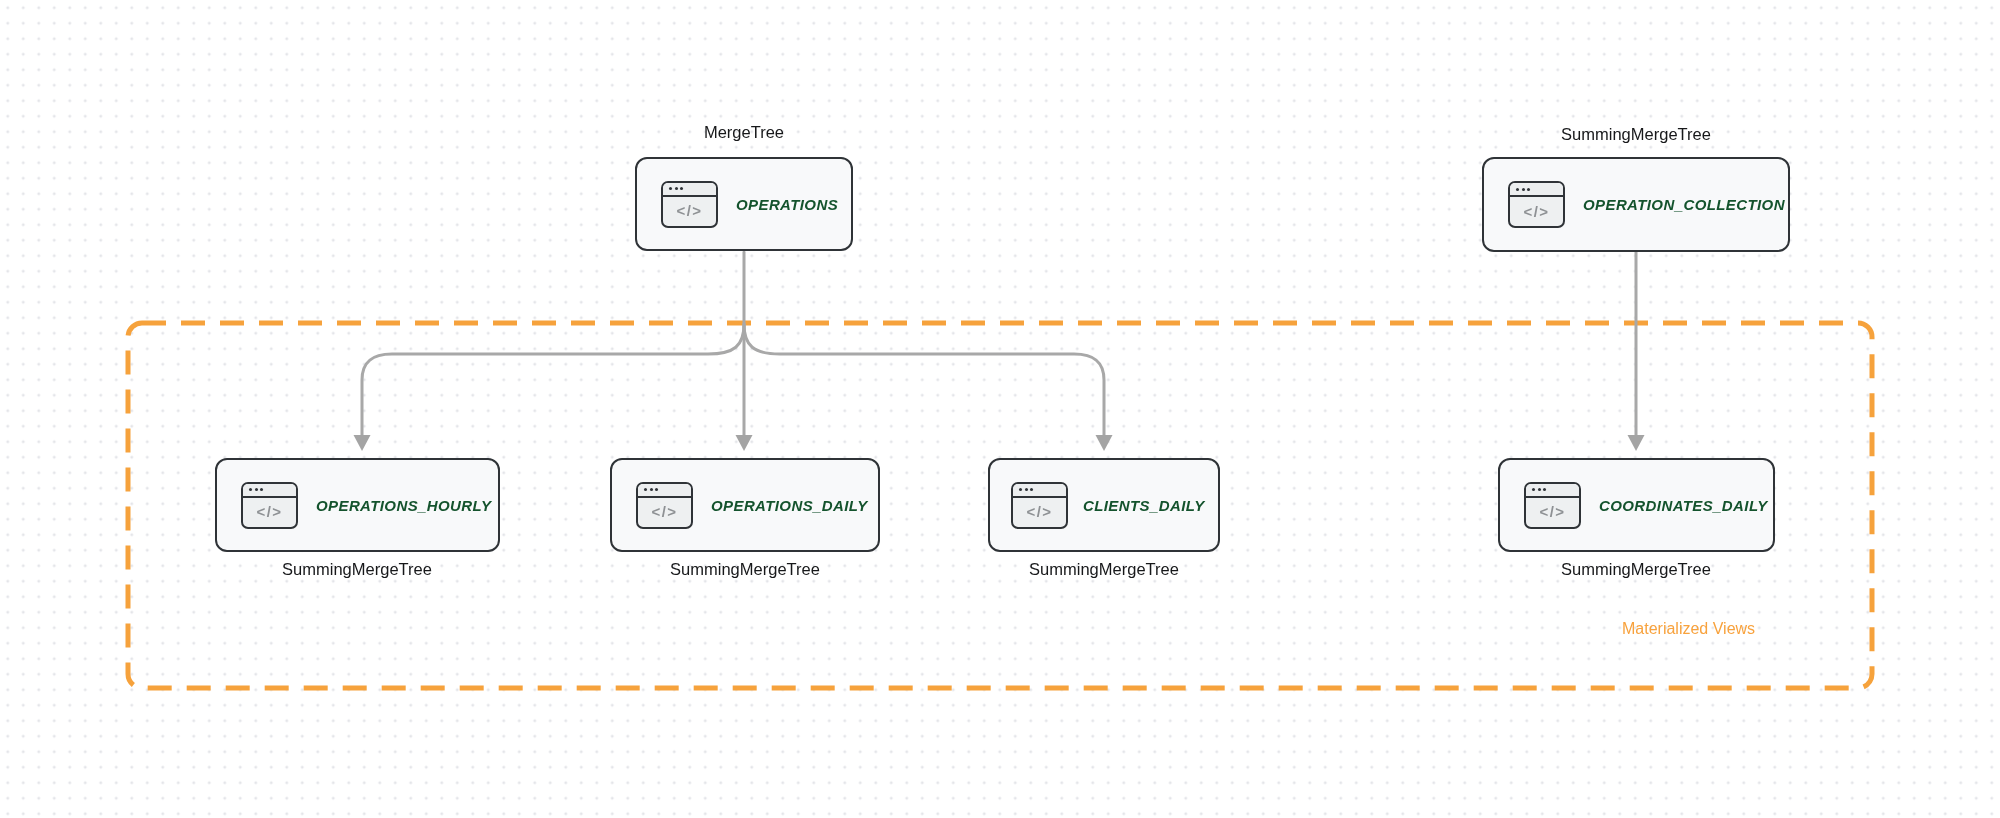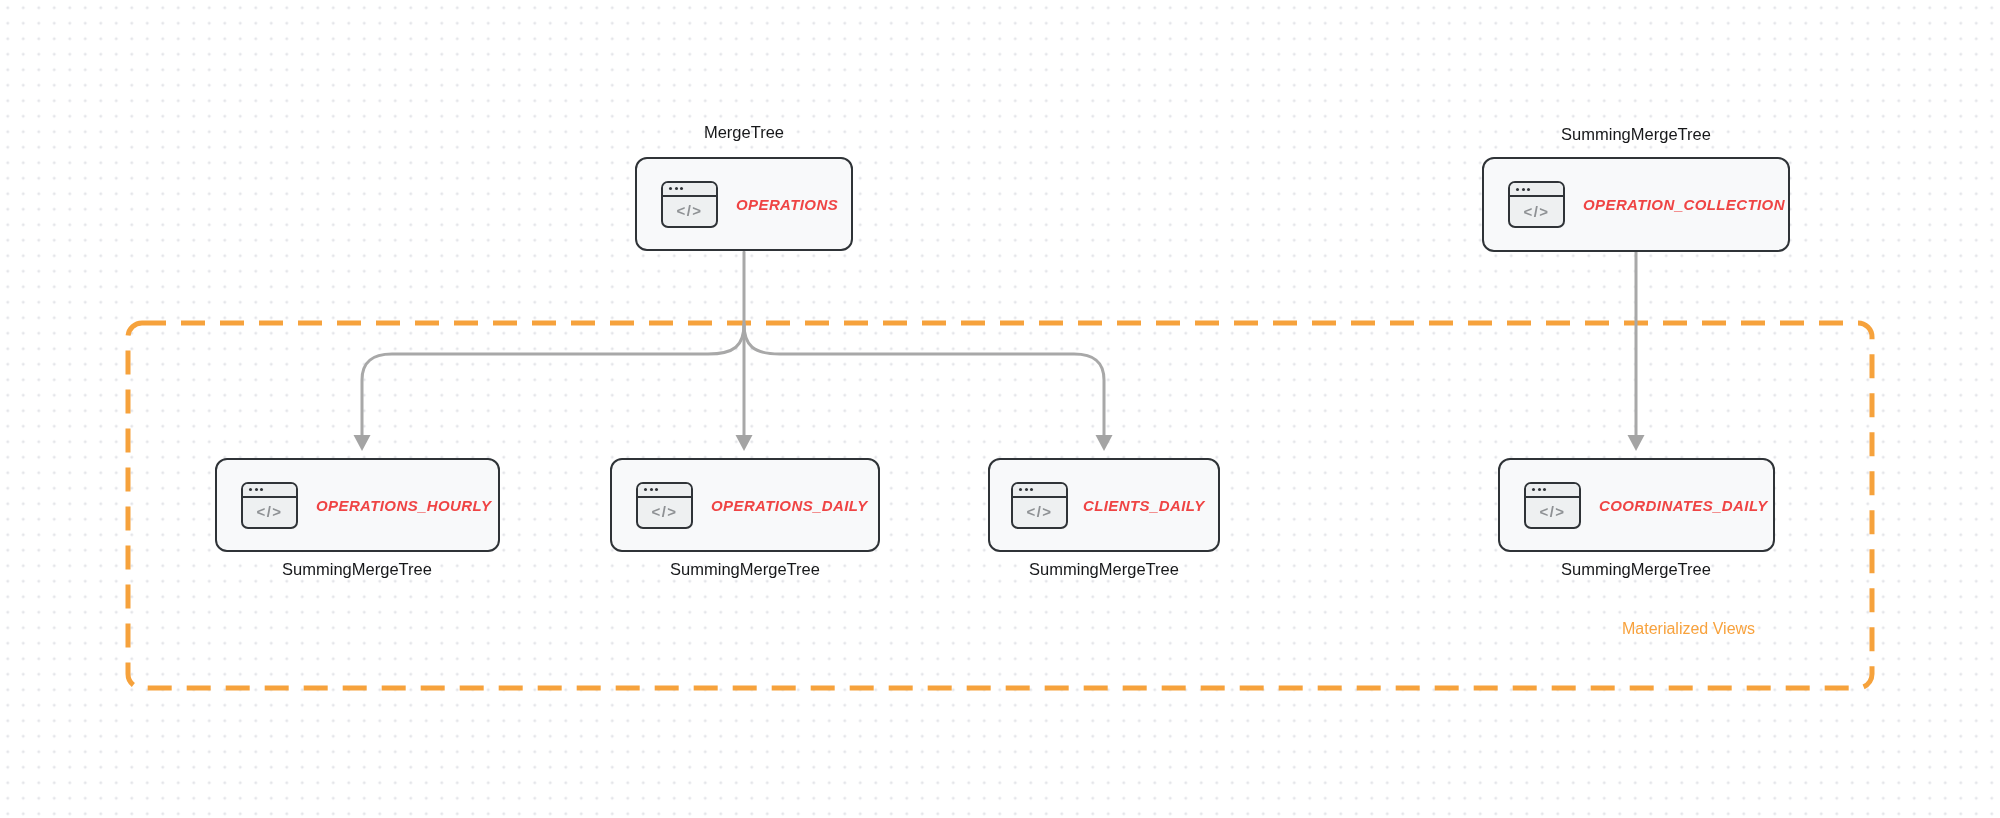--- a/index.html
+++ b/index.html
@@ -21,21 +21,21 @@
     padding-left:24px;gap:18px;
     background:#f8f9fa;
     border:2.5px solid #2f3337;
     border-radius:12px;
   }
   .node-label{
     font-style:italic;
     font-weight:bold;
     font-size:15px;
     letter-spacing:0.4px;
-    color:#ef4444;
+    color:#14532d;
     white-space:nowrap;
   }
   .win-icon{
     flex:none;
     width:57px;height:47px;
     box-sizing:border-box;
     border:2.5px solid #2f3337;
     border-radius:7px;
     background:#eef0f1;
     overflow:hidden;

